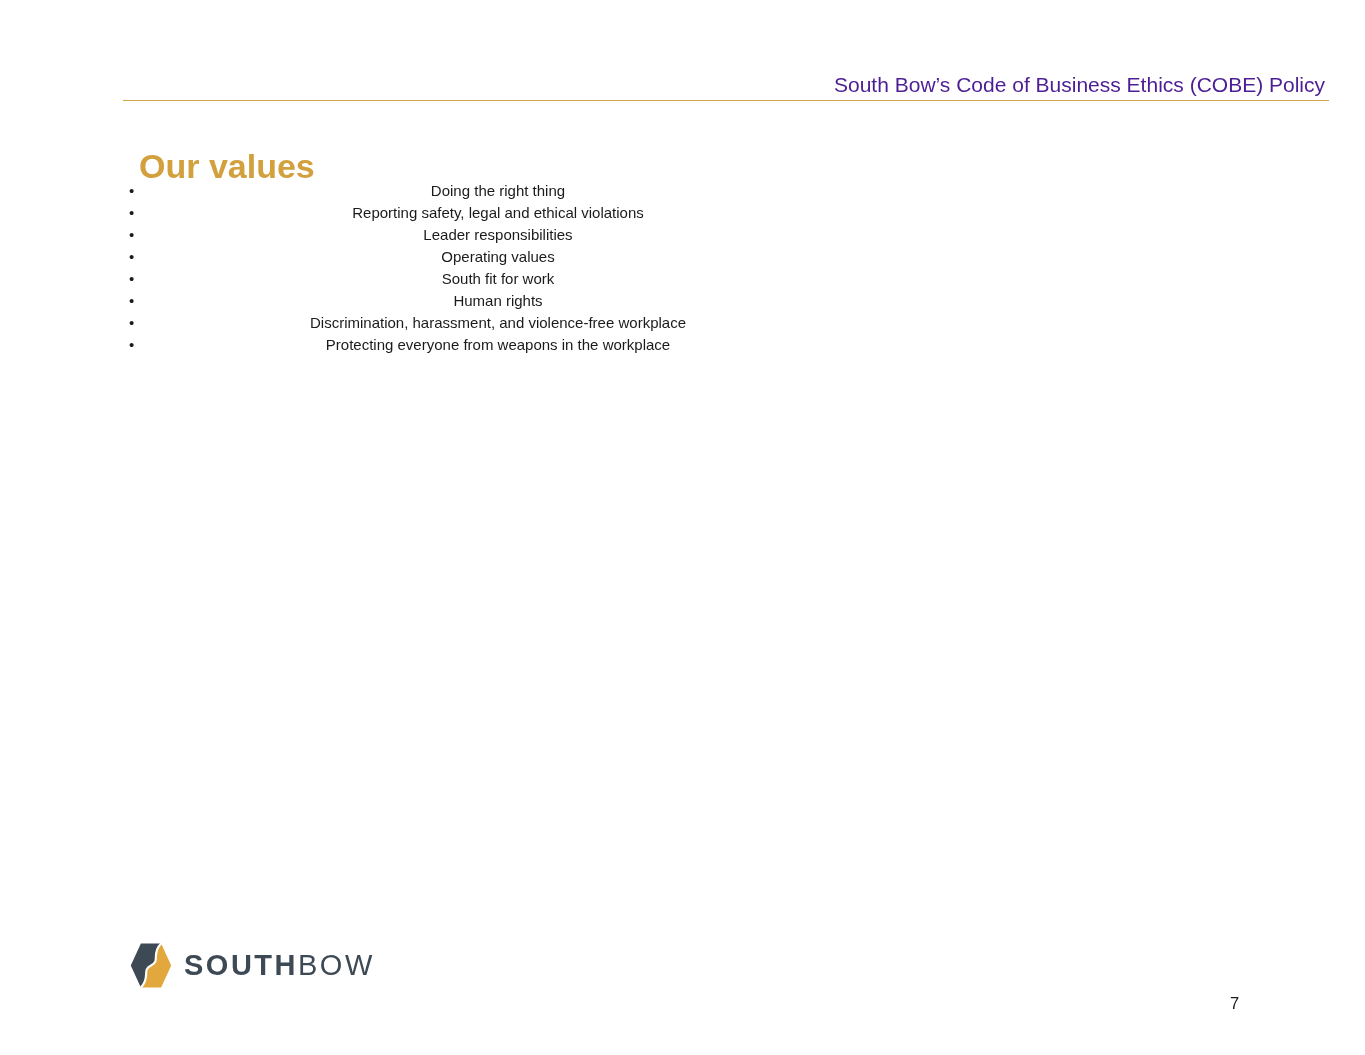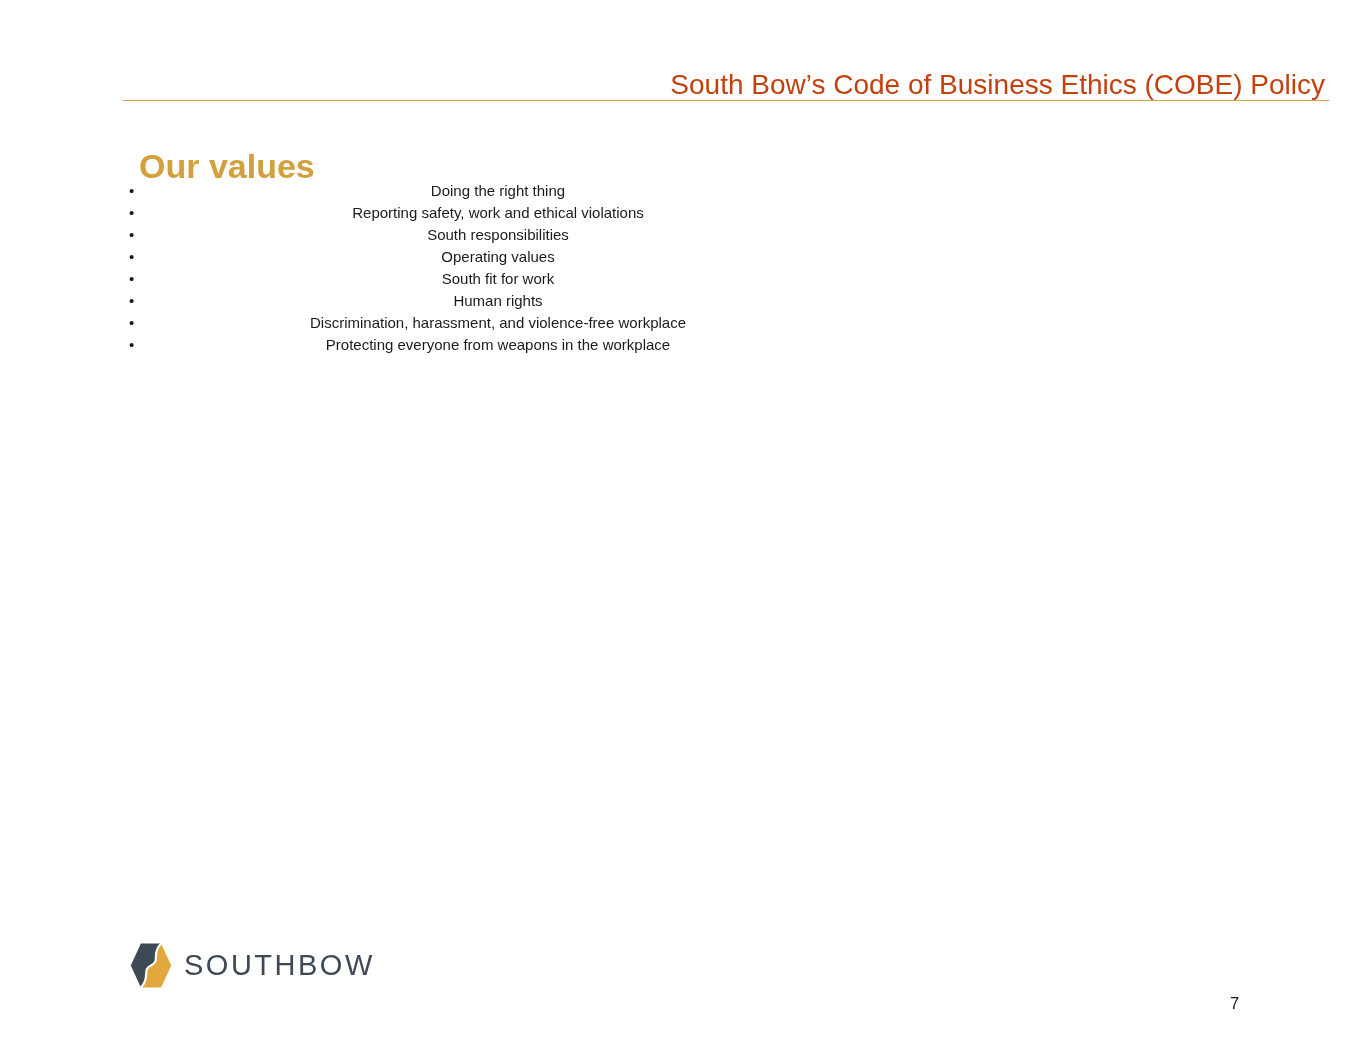--- a/index.html
+++ b/index.html
@@ -14,23 +14,23 @@
     height: 1055px;
     background: #ffffff;
     overflow: hidden;
   }
 
   
   .header-title {
     position: absolute;
     top: 72px;
     right: 40px;
-    font-size: 28px;
+    font-size: 21px;
     line-height: 26px;
-    color: #c2410c;
+    color: #4c1d95;
     white-space: nowrap;
   }
   .header-rule {
     position: absolute;
     top: 100px;
     left: 123px;
     right: 36px;
     height: 1px;
     background: #CFA54B;
   }
@@ -92,21 +92,21 @@
     width: 44px;
     height: 49px;
   }
   .logo-text {
     font-size: 29px;
     letter-spacing: 2.5px;
     color: #3D4954;
     white-space: nowrap;
     line-height: 49px;
   }
-  .logo-text .logo-bold { font-weight: 400; }
+  .logo-text .logo-bold { font-weight: 700; }
   .logo-text .logo-light { font-weight: 400; }
 
   
   .page-number {
     position: absolute;
     top: 994px;
     left: 1230px;
     font-size: 16.5px;
     color: #1B1B1B;
   }
@@ -121,25 +121,25 @@
 
   <h1 class="page-title">Our values</h1>
 
   <ul class="values-list">
     <li class="value-item">
       <span class="bullet">•</span>
       <span class="value-text">Doing the right thing</span>
     </li>
     <li class="value-item">
       <span class="bullet">•</span>
-      <span class="value-text">Reporting safety, work and ethical violations</span>
+      <span class="value-text">Reporting safety, legal and ethical violations</span>
     </li>
     <li class="value-item">
       <span class="bullet">•</span>
-      <span class="value-text">South responsibilities</span>
+      <span class="value-text">Leader responsibilities</span>
     </li>
     <li class="value-item">
       <span class="bullet">•</span>
       <span class="value-text">Operating values</span>
     </li>
     <li class="value-item">
       <span class="bullet">•</span>
       <span class="value-text">South fit for work</span>
     </li>
     <li class="value-item">

